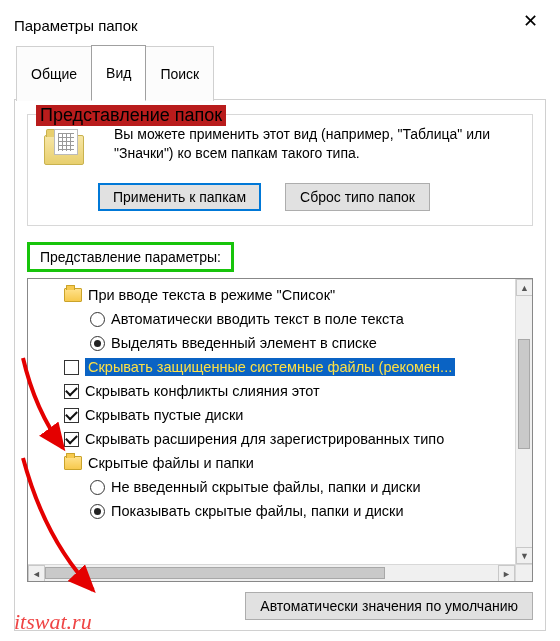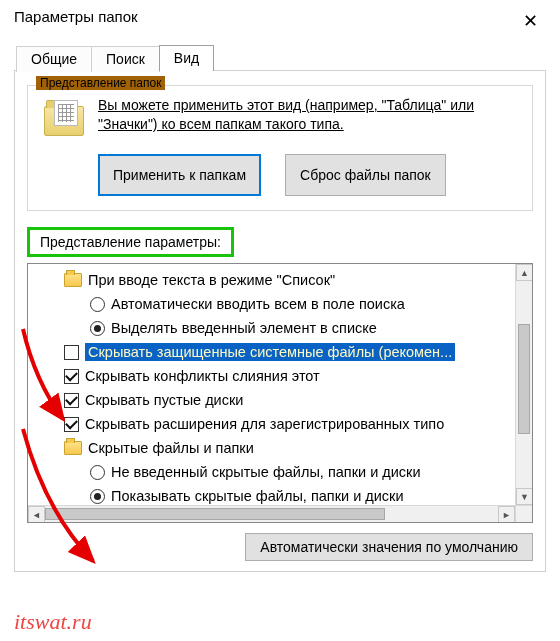--- a/index.html
+++ b/index.html
@@ -8,39 +8,39 @@
     font-family: "Segoe UI", Tahoma, sans-serif;
     font-size: 14px;
     background: #fff;
     width: 560px;
     height: 641px;
     overflow: hidden;
     position: relative;
   }
   .titlebar {
     display: flex;
-    align-items: flex-start;
+    align-items: flex-end;
     justify-content: space-between;
     padding: 8px 12px 4px 14px;
     font-size: 15px;
   }
   .close-x {
     font-size: 18px;
     font-weight: 300;
     padding: 2px 10px;
     cursor: pointer;
   }
   .tabs {
     display: flex;
     margin: 6px 0 0 16px;
     position: relative;
     z-index: 2;
   }
   .tab {
-    padding: 4px 14px;
+    padding: 19px 14px;
     border: 1px solid #d0d0d0;
     border-bottom: none;
     background: #fff;
     font-size: 14px;
     margin-right: -1px;
     position: relative;
     cursor: pointer;
   }
   .tab.active {
     border-color: #a0a0a0;
@@ -62,28 +62,27 @@
   .groupbox {
     border: 1px solid #d8d8d8;
     padding: 10px 12px 14px 12px;
     position: relative;
     margin-bottom: 14px;
   }
   .groupbox .legend {
     position: absolute;
     top: -10px;
     left: 8px;
-    background: #a16207;
+    background: #b91c1c;
     padding: 0 4px;
-    font-size: 12px;
+    font-size: 18px;
   }
   .folder-view-row {
     display: flex;
-    gap: 10px;
-    text-decoration: underline;
+    gap: 26px;
   }
   .folder-ico {
     width: 48px; height: 48px;
     flex: 0 0 48px;
     position: relative;
   }
   .folder-ico .back {
     position: absolute; left: 4px; top: 10px;
     width: 40px; height: 30px;
     background: linear-gradient(#f7e6a6,#e8cf6e);
@@ -122,32 +121,32 @@
   button.win {
     font: inherit;
     padding: 5px 14px;
     background: #e1e1e1;
     border: 1px solid #adadad;
     cursor: pointer;
     white-space: nowrap;
   }
   button.win.focus {
     border: 2px solid #0078d7;
-    padding: 11px 13px;
+    padding: 4px 13px;
   }
   .adv-label-box {
     border: 3px solid #17c40b;
     display: inline-block;
     padding: 4px 10px;
     margin: 2px 0 6px 0;
     font-size: 14px;
   }
   .treebox {
     border: 1px solid #888;
-    height: 260px;
+    height: 304px;
     position: relative;
     overflow: hidden;
     background: #fff;
   }
   .tree-inner {
     position: absolute;
     left: 0; top: 0;
     width: 560px;
     padding: 4px 0 4px 6px;
   }
@@ -181,21 +180,21 @@
   .radio { border-radius: 50%; }
   .radio.sel::after {
     content:""; width:7px; height:7px; border-radius:50%; background:#222;
   }
   .check.sel::after {
     content:""; width:9px; height:5px;
     border-left:2px solid #111; border-bottom:2px solid #111;
     transform: rotate(-45deg) translate(1px,-1px);
   }
   .node.selected .lbl {
-    background:#0a63c4; color:#fef9c3; padding: 1px 3px;
+    background:#0a63c4; color:#fde047; padding: 1px 3px;
   }
   .scroll-v {
     position:absolute; right:0; top:0; bottom:17px; width:17px;
     background:#f0f0f0; border-left:1px solid #d8d8d8;
   }
   .scroll-v .btn, .scroll-h .btn {
     position:absolute; width:17px; height:17px;
     background:#f0f0f0; border:1px solid #c8c8c8;
     display:flex;align-items:center;justify-content:center;
     font-size:9px; color:#555; cursor:pointer;
@@ -227,53 +226,53 @@
 </head>
 <body>
 
 <div class="titlebar">
   <span>Параметры папок</span>
   <span class="close-x">✕</span>
 </div>
 
 <div class="tabs">
   <div class="tab">Общие</div>
+  <div class="tab active">Вид</div>
   <div class="tab">Поиск</div>
-  <div class="tab active">Вид</div>
 </div>
 
 <div class="tabpanel">
 
   <div class="groupbox">
     <span class="legend">Представление папок</span>
     <div class="folder-view-row">
       <div class="folder-ico">
         <div class="back"></div>
           <div class="tab"></div>
           <div class="sheet"></div>
       </div>
       <div class="desc">Вы можете применить этот вид (например, "Таблица" или "Значки") ко всем папкам такого типа.</div>
     </div>
     <div class="btnrow">
       <button class="win focus">Применить к папкам</button>
-      <button class="win">Сброс файлы папок</button>
+      <button class="win">Сброс типо папок</button>
     </div>
   </div>
 
   <div class="adv-label-box">Представление параметры:</div>
 
   <div class="treebox">
     <div class="tree-inner" id="tree-inner">
         <div class="node indent1">
           <span class="mini-folder"></span>
           <span class="lbl">При вводе текста в режиме "Список"</span>
         </div>
         <div class="node indent2">
           <span class="radio"></span>
-          <span class="lbl">Автоматически вводить всем в поле поиска</span>
+          <span class="lbl">Автоматически вводить текст в поле текста</span>
         </div>
         <div class="node indent2">
           <span class="radio sel"></span>
           <span class="lbl">Выделять введенный элемент в списке</span>
         </div>
         <div class="node indent1 selected">
           <span class="check"></span>
           <span class="lbl">Скрывать защищенные системные файлы (рекомен...</span>
         </div>
         <div class="node indent1">

